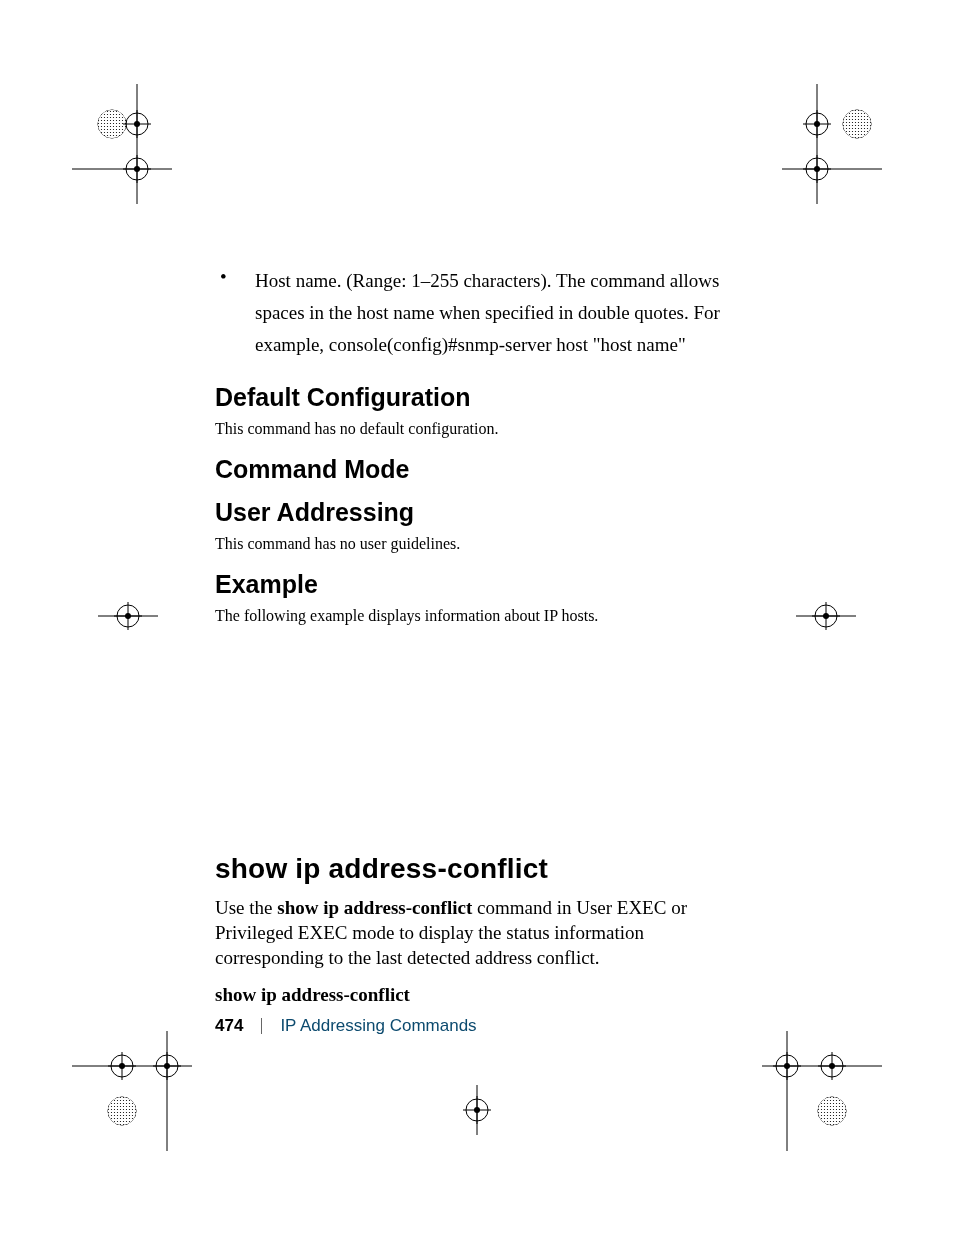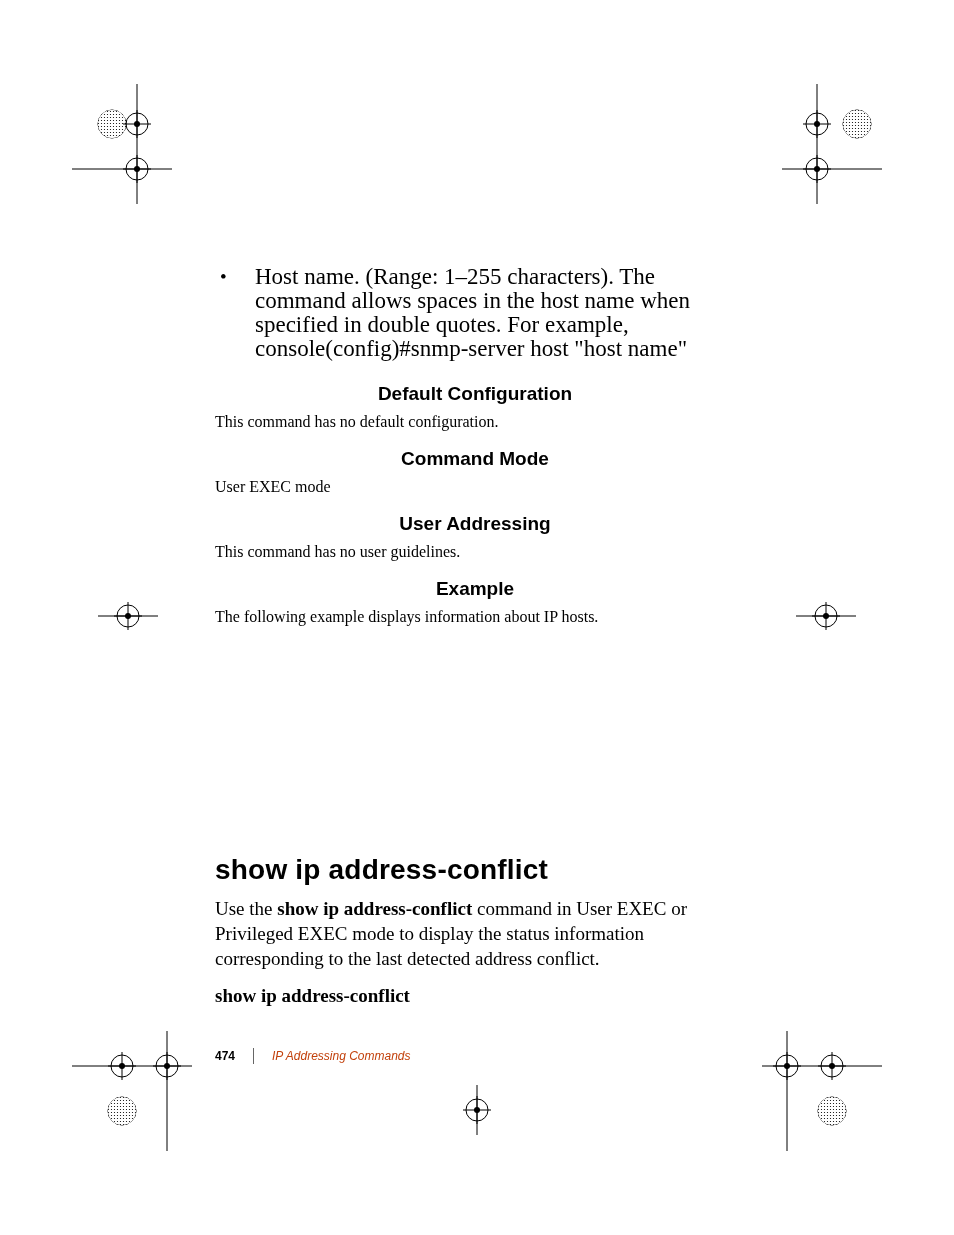--- a/index.html
+++ b/index.html
@@ -27,30 +27,29 @@
     margin-bottom: 22px;
   }
   .bullet {
     width: 35px;
     font-size: 19px;
     line-height: 24px;
     padding-left: 5px;
   }
   .bullet-text {
     flex: 1;
-    font-size: 23px;
-    line-height: 24px;
+    font-size: 19px;
+    line-height: 32px;
   }
   .heading {
     font-family: Arial, Helvetica, sans-serif;
     font-weight: bold;
-    font-size: 19px;
+    font-size: 25px;
     margin-top: 14px;
     margin-bottom: 4px;
-    text-align: center;
   }
   .body {
     font-size: 16px;
     line-height: 25px;
     margin-bottom: 10px;
   }
   .gap {
     height: 215px;
   }
   .h1 {
@@ -67,35 +66,35 @@
   }
   .strong { font-weight: bold; }
   .syntax-line {
     font-size: 19px;
     font-weight: bold;
     margin-bottom: 10px;
   }
   .footer {
     position: absolute;
     left: 215px;
-    top: 1048px;
+    top: 1016px;
     font-family: Arial, Helvetica, sans-serif;
-    font-size: 12px;
+    font-size: 17px;
     display: flex;
     align-items: center;
     gap: 18px;
     color: #000;
   }
   .footer .pagenum { font-weight: bold; }
   .footer .sep {
     width: 1px;
     height: 16px;
     background: #666;
   }
-  .footer .chapter { color: #c2410c; font-style: italic; }
+  .footer .chapter { color: #0c4a6e; }
 </style>
 </head>
 <body>
 
 <div class="page">
 
   <svg style="position:absolute;left:72px;top:84px" width="100" height="120">
     <line x1="65" y1="0" x2="65" y2="120" stroke="#000" stroke-width="1"></line>
     <line x1="0" y1="85" x2="100" y2="85" stroke="#000" stroke-width="1"></line>
     <g transform="translate(40,20)">
@@ -219,21 +218,20 @@
 
     <div class="bullet-row">
       <div class="bullet">•</div>
       <div class="bullet-text">Host name. (Range: 1–255 characters). The command allows spaces in the host name when specified in double quotes. For example, console(config)#snmp-server host "host name"</div>
     </div>
 
     <div class="heading">Default Configuration</div>
     <div class="body">This command has no default configuration.</div>
 
     <div class="heading">Command Mode</div>
-    <div class="body">User EXEC mode</div>
 
     <div class="heading">User Addressing</div>
     <div class="body">This command has no user guidelines.</div>
 
     <div class="heading">Example</div>
     <div class="body">The following example displays information about IP hosts.</div>
 
     <div class="gap"></div>
 
     <div class="h1">show ip address-conflict</div>

